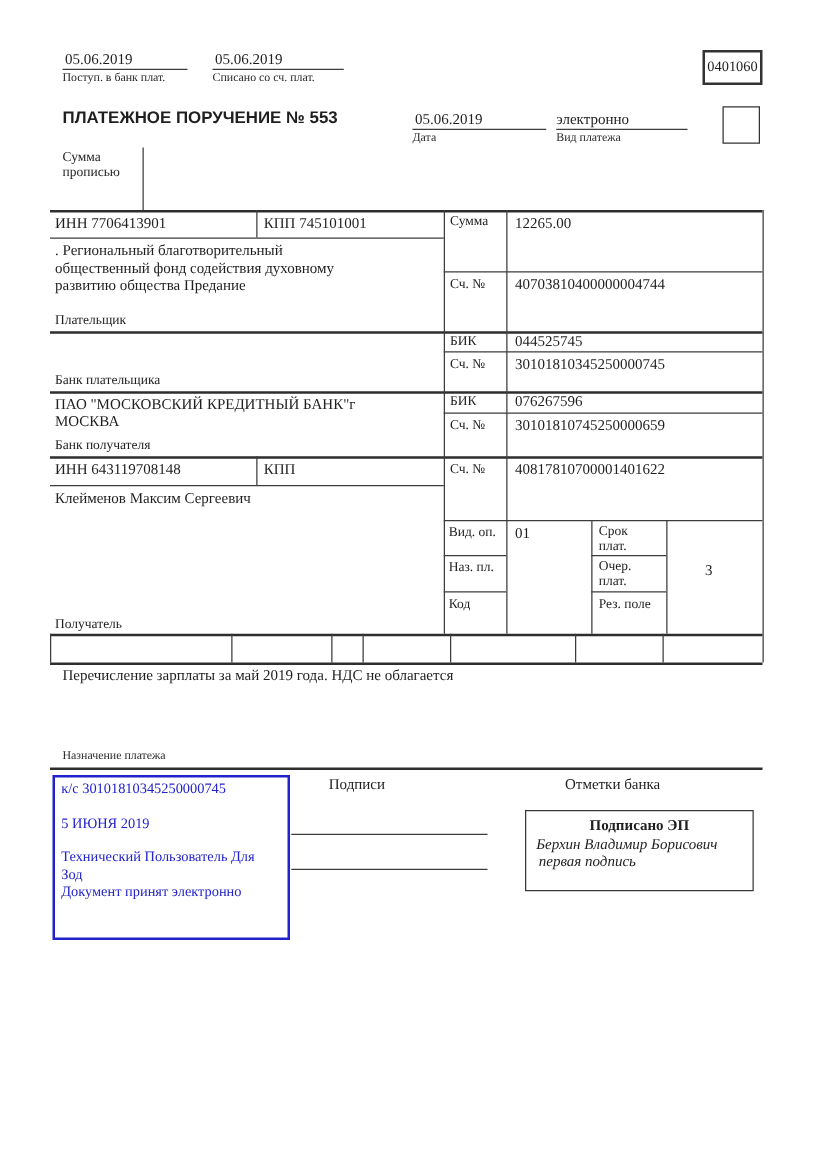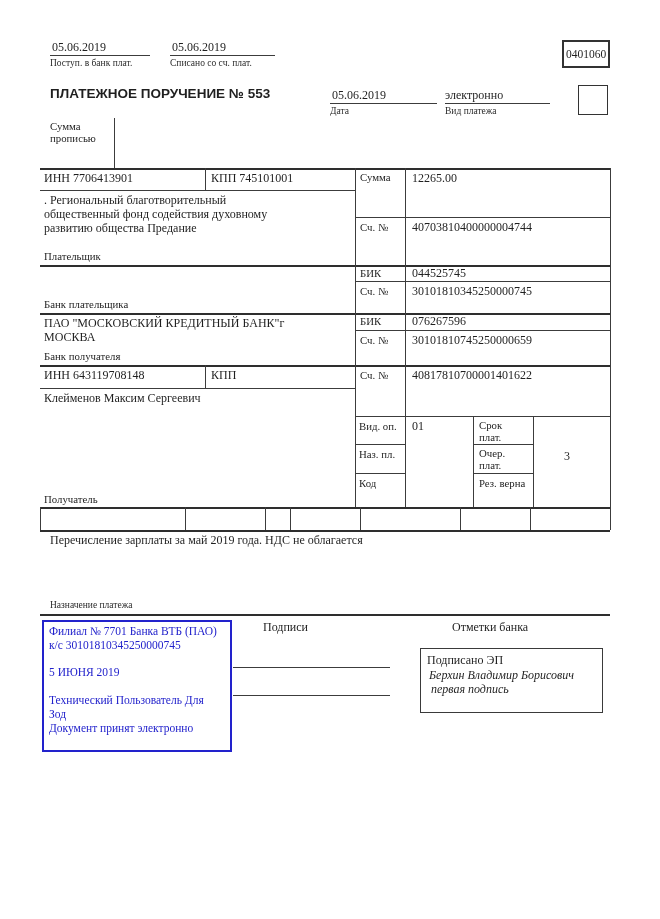--- a/index.html
+++ b/index.html
@@ -16,21 +16,21 @@
   .vl{position:absolute;width:1px;background:#3c3c3c;}
   .box{position:absolute;box-sizing:border-box;border:1.5px solid #333;}
   .codebox{position:absolute;box-sizing:border-box;border:2px solid #333;
            display:flex;align-items:center;justify-content:center;font-size:11.5px;}
   .stamp{position:absolute;box-sizing:border-box;border:2px solid #2222cc;color:#2222cc;
          padding:3px 5px;font-size:11.5px;}
   .stamp .ln{height:13.8px;line-height:13.8px;white-space:nowrap;overflow:visible;}
   .marks{position:absolute;box-sizing:border-box;border:1.5px solid #3a3a3a;
          padding:4px 6px;font-size:12px;}
   .marks .ln{height:14.5px;line-height:14.5px;white-space:nowrap;}
-  .marks .c{font-weight:normal;}
+  .marks .c{text-align:center;font-weight:bold;}
   .marks .i{font-style:italic;padding-left:4px;}
   .marks .n{padding-left:2px;font-style:italic;}
 </style>
 </head>
 <body>
 
 <div class="page">
 
   <div class="t" style="left:52px;top:40px">05.06.2019</div>
   <div class="hl thin" style="left:50px;top:55px;width:100px"></div>
@@ -118,35 +118,34 @@
   <div class="t lbl" style="left:360px;top:369px">Сч. №</div>
   <div class="t" style="left:412px;top:368px">40817810700001401622</div>
 
   <div class="t lbl" style="left:359px;top:420px">Вид. оп.</div>
   <div class="t" style="left:412px;top:419px">01</div>
   <div class="t lbl" style="left:359px;top:448px">Наз. пл.</div>
   <div class="t lbl" style="left:359px;top:477px">Код</div>
   <div class="t lbl wrap" style="left:479px;top:419px;width:40px">Срок плат.</div>
   <div class="t lbl wrap" style="left:479px;top:447px;width:40px">Очер. плат.</div>
   <div class="t" style="left:564px;top:449px">3</div>
-  <div class="t lbl" style="left:479px;top:477px">Рез. верна</div>
+  <div class="t lbl" style="left:479px;top:477px">Рез. поле</div>
 
   <div class="vl" style="left:40px;top:507px;height:23px"></div>
   <div class="vl" style="left:185px;top:507px;height:23px"></div>
   <div class="vl" style="left:265px;top:507px;height:23px"></div>
   <div class="vl" style="left:290px;top:507px;height:23px"></div>
   <div class="vl" style="left:360px;top:507px;height:23px"></div>
   <div class="vl" style="left:460px;top:507px;height:23px"></div>
   <div class="vl" style="left:530px;top:507px;height:23px"></div>
 
   <div class="t" style="left:50px;top:533px">Перечисление зарплаты за май 2019 года. НДС не облагается</div>
   <div class="t sm" style="left:50px;top:600px">Назначение платежа</div>
 
   <div class="stamp" style="left:42px;top:620px;width:190px;height:132px">
-    <div class="ln">Филиал № 7701 Банка ВТБ (ПАО)</div>
     <div class="ln">к/с 30101810345250000745</div>
     <div class="ln"></div>
     <div class="ln">5 ИЮНЯ 2019</div>
     <div class="ln"></div>
     <div class="ln">Технический Пользователь Для</div>
     <div class="ln">Зод</div>
     <div class="ln">Документ принят электронно</div>
   </div>
 
   <div class="t" style="left:263px;top:620px">Подписи</div>

